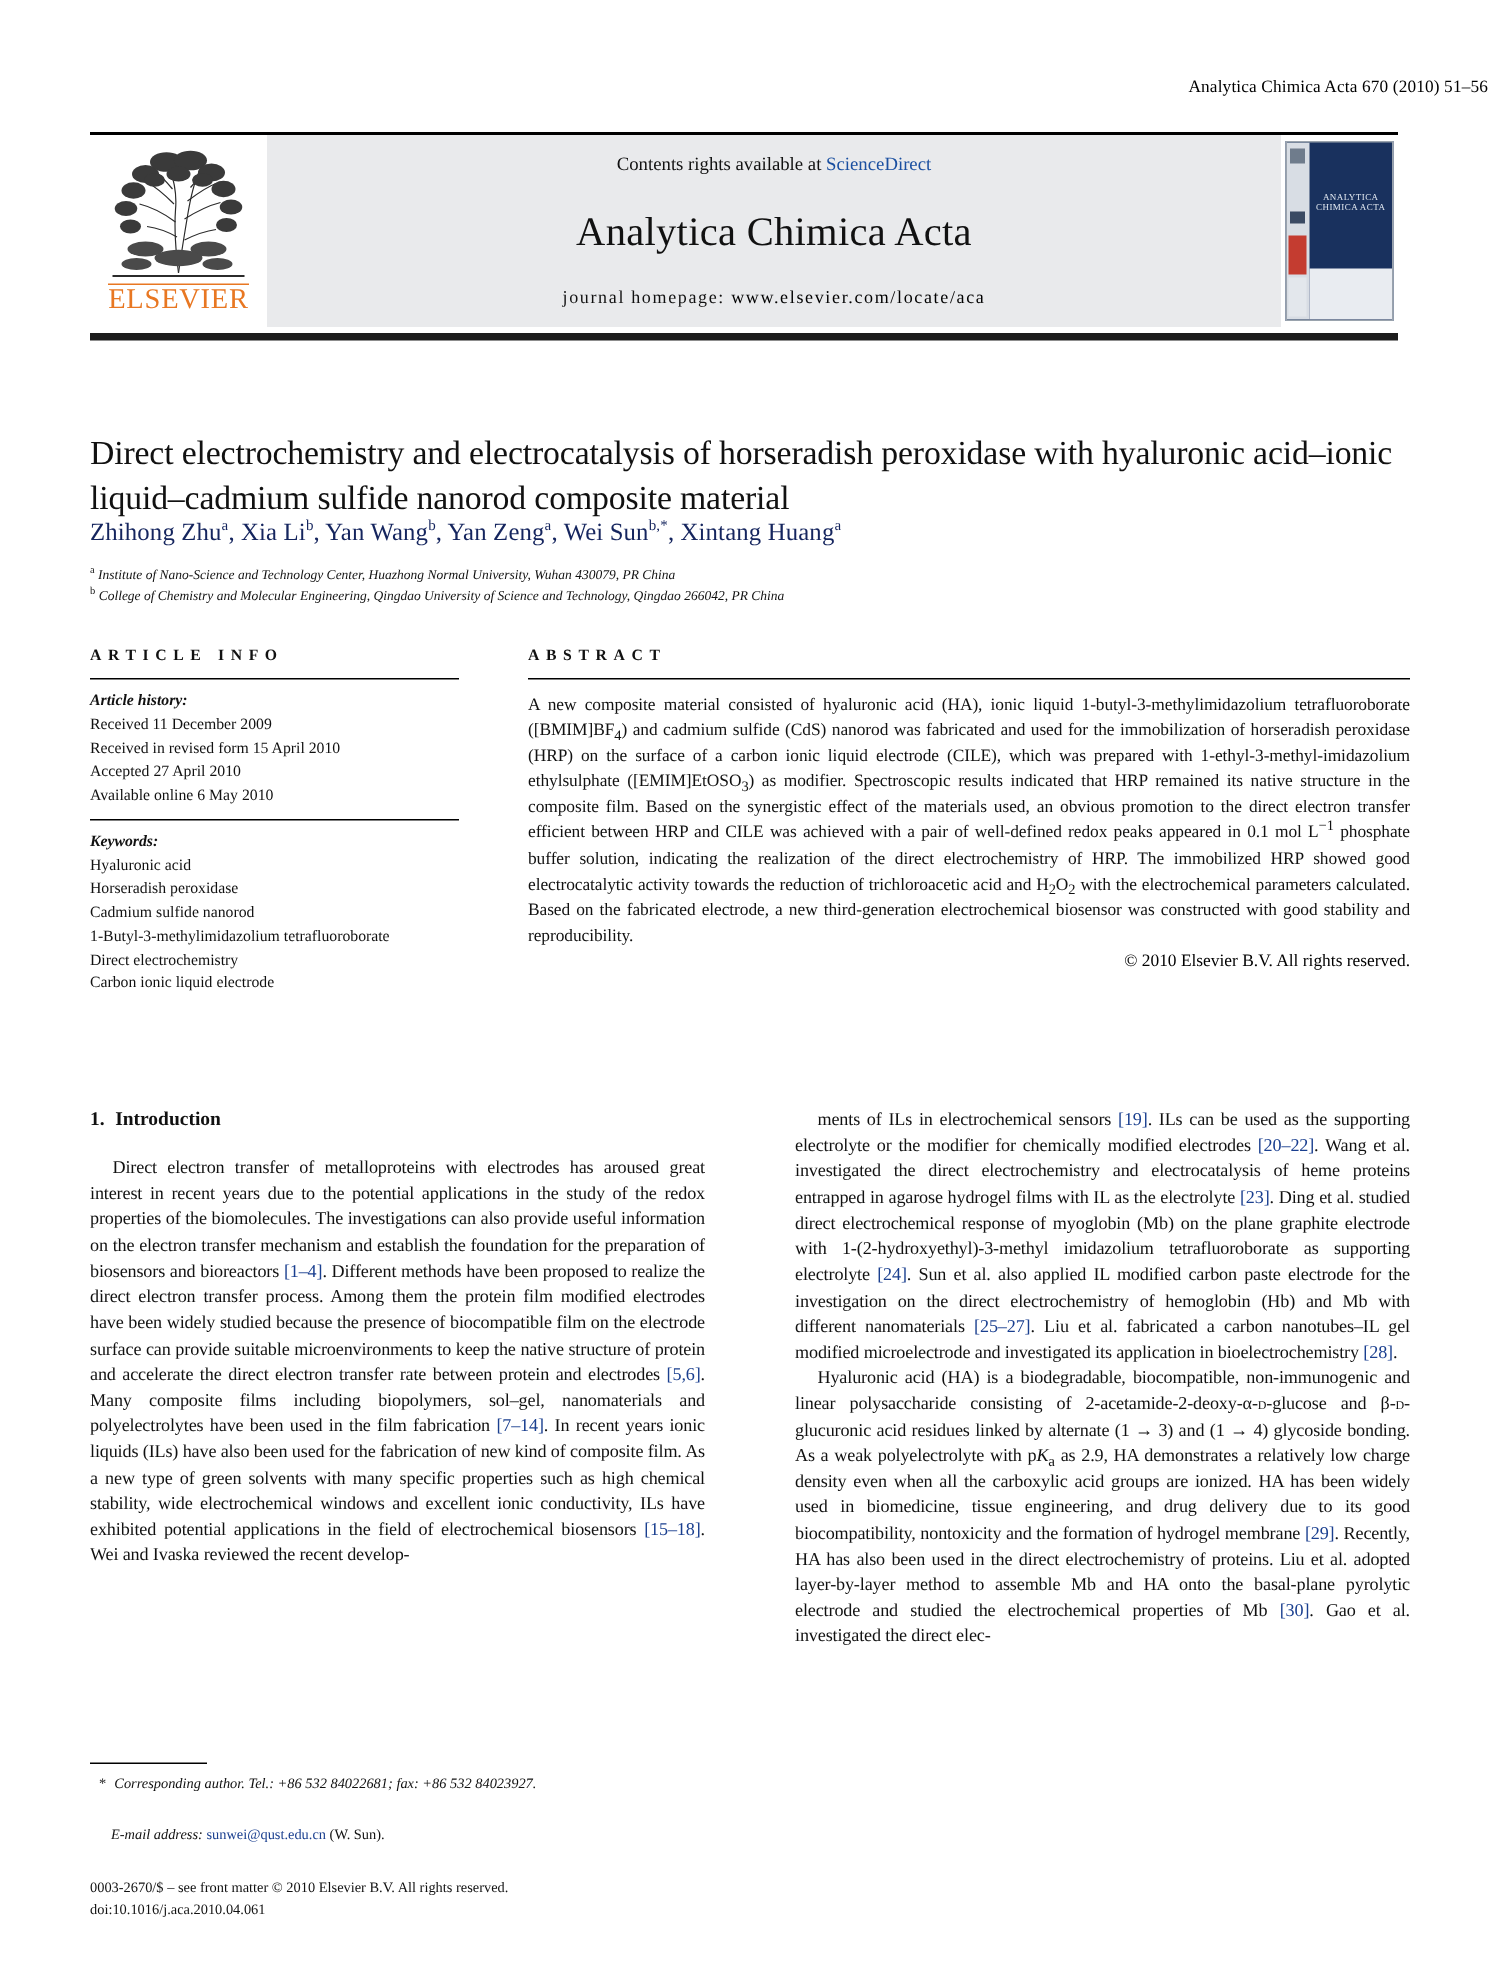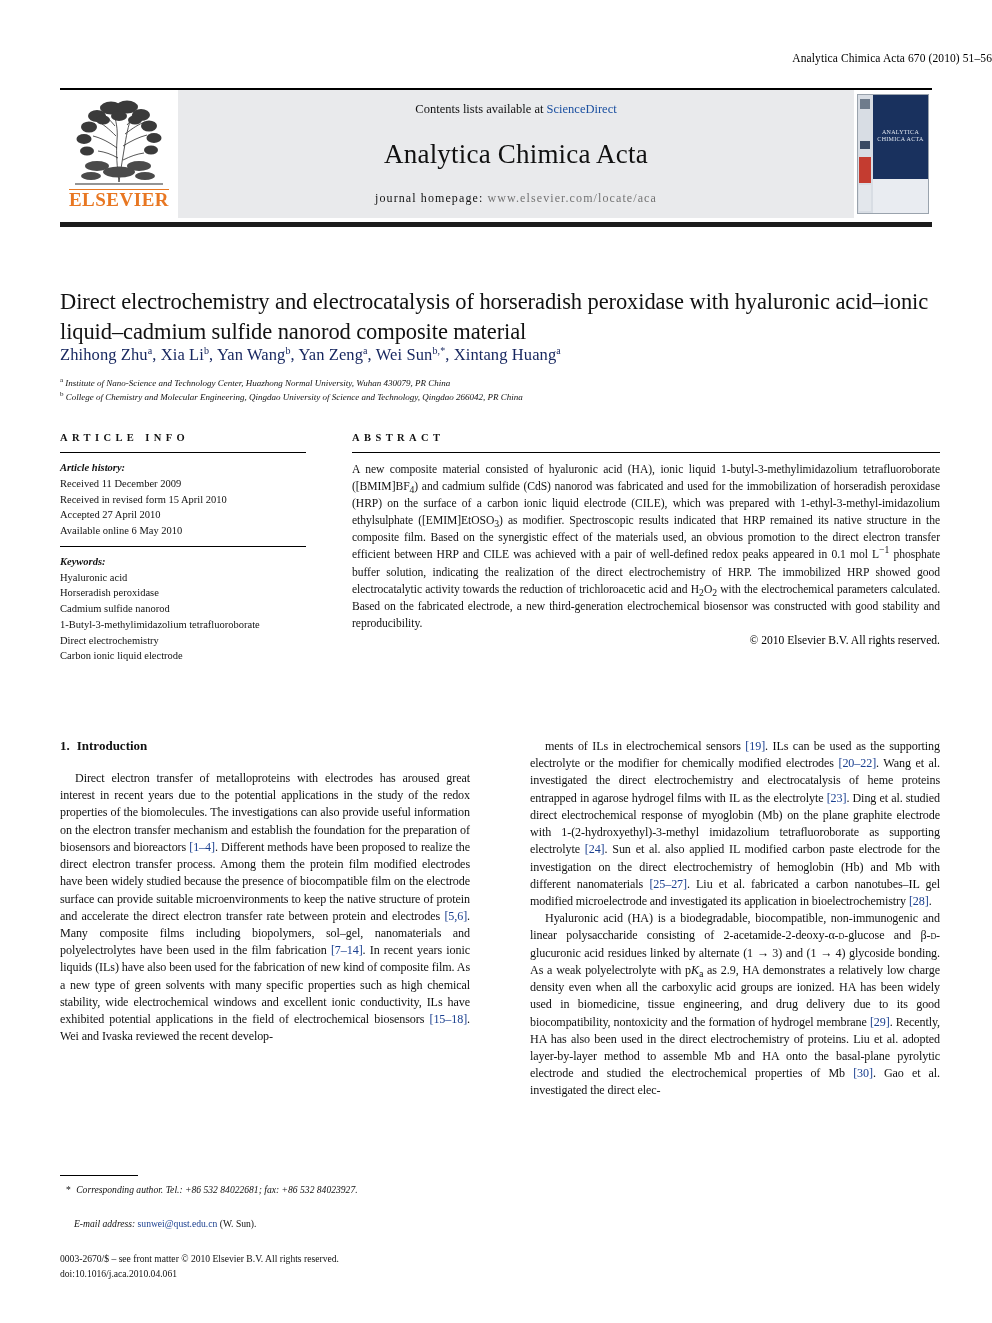--- a/index.html
+++ b/index.html
@@ -27,34 +27,34 @@
   }
   .elsevier-block {
     width:118px; flex:0 0 118px; background:#fff;
     display:flex; flex-direction:column; align-items:center; justify-content:flex-start;
     padding-top:6px; box-sizing:border-box;
   }
   .tree-svg { display:block; }
   .elsevier-word {
     font-family:"Liberation Serif", serif;
     font-size:19px; letter-spacing:.5px; color:#E87722;
-    font-weight:700; margin-top:1px;
+    font-weight:400; margin-top:1px;
     border-top:1.2px solid #E87722;
     padding-top:0px; line-height:1.1;
   }
   .center-block {
     flex:1 1 auto; background:#e9eaec; position:relative;
     display:flex; flex-direction:column; align-items:center; justify-content:space-between;
     padding:12px 0 12px 0; box-sizing:border-box;
   }
   .contents-line { font-size:12.5px; color:#111; }
   .contents-line .sd { color:#1a4fa0; }
   .journal-title { font-size:27px; letter-spacing:.2px; color:#111; }
   .homepage-line { font-size:12px; letter-spacing:1.1px; color:#111; }
-  .homepage-line .url { color:#737373; letter-spacing:1.1px; }
+  .homepage-line .url { color:#000000; letter-spacing:1.1px; }
   .cover-block {
     width:78px; flex:0 0 78px; background:#fff; display:flex;
     align-items:center; justify-content:center;
   }
   .cover-img {
     width:72px; height:120px; border:1px solid #9aa3ad; box-sizing:border-box;
     background:#19315e; position:relative; overflow:hidden;
   }
   .cover-stripe-left {
     position:absolute; left:0; top:0; width:15px; height:100%;
@@ -197,21 +197,21 @@
           <ellipse cx="24" cy="80" rx="10" ry="4"></ellipse>
           <ellipse cx="78" cy="80" rx="10" ry="4"></ellipse>
         </g>
         <path d="M8 88 L96 88" stroke="#2b2b2b" stroke-width="1.2"></path>
       </svg>
       <div class="elsevier-word">ELSEVIER</div>
     </div>
 
     <div class="center-block">
       <div class="contents-line">
-        <span>Contents lists available at </span><span class="sd">ScienceDirect</span>
+        <span>Contents rights available at </span><span class="sd">ScienceDirect</span>
       </div>
       <div class="journal-title">Analytica Chimica Acta</div>
       <div class="homepage-line">
         <span>journal homepage:</span>
         <span class="url">www.elsevier.com/locate/aca</span>
       </div>
     </div>
 
     <div class="cover-block">
       <div class="cover-img">

